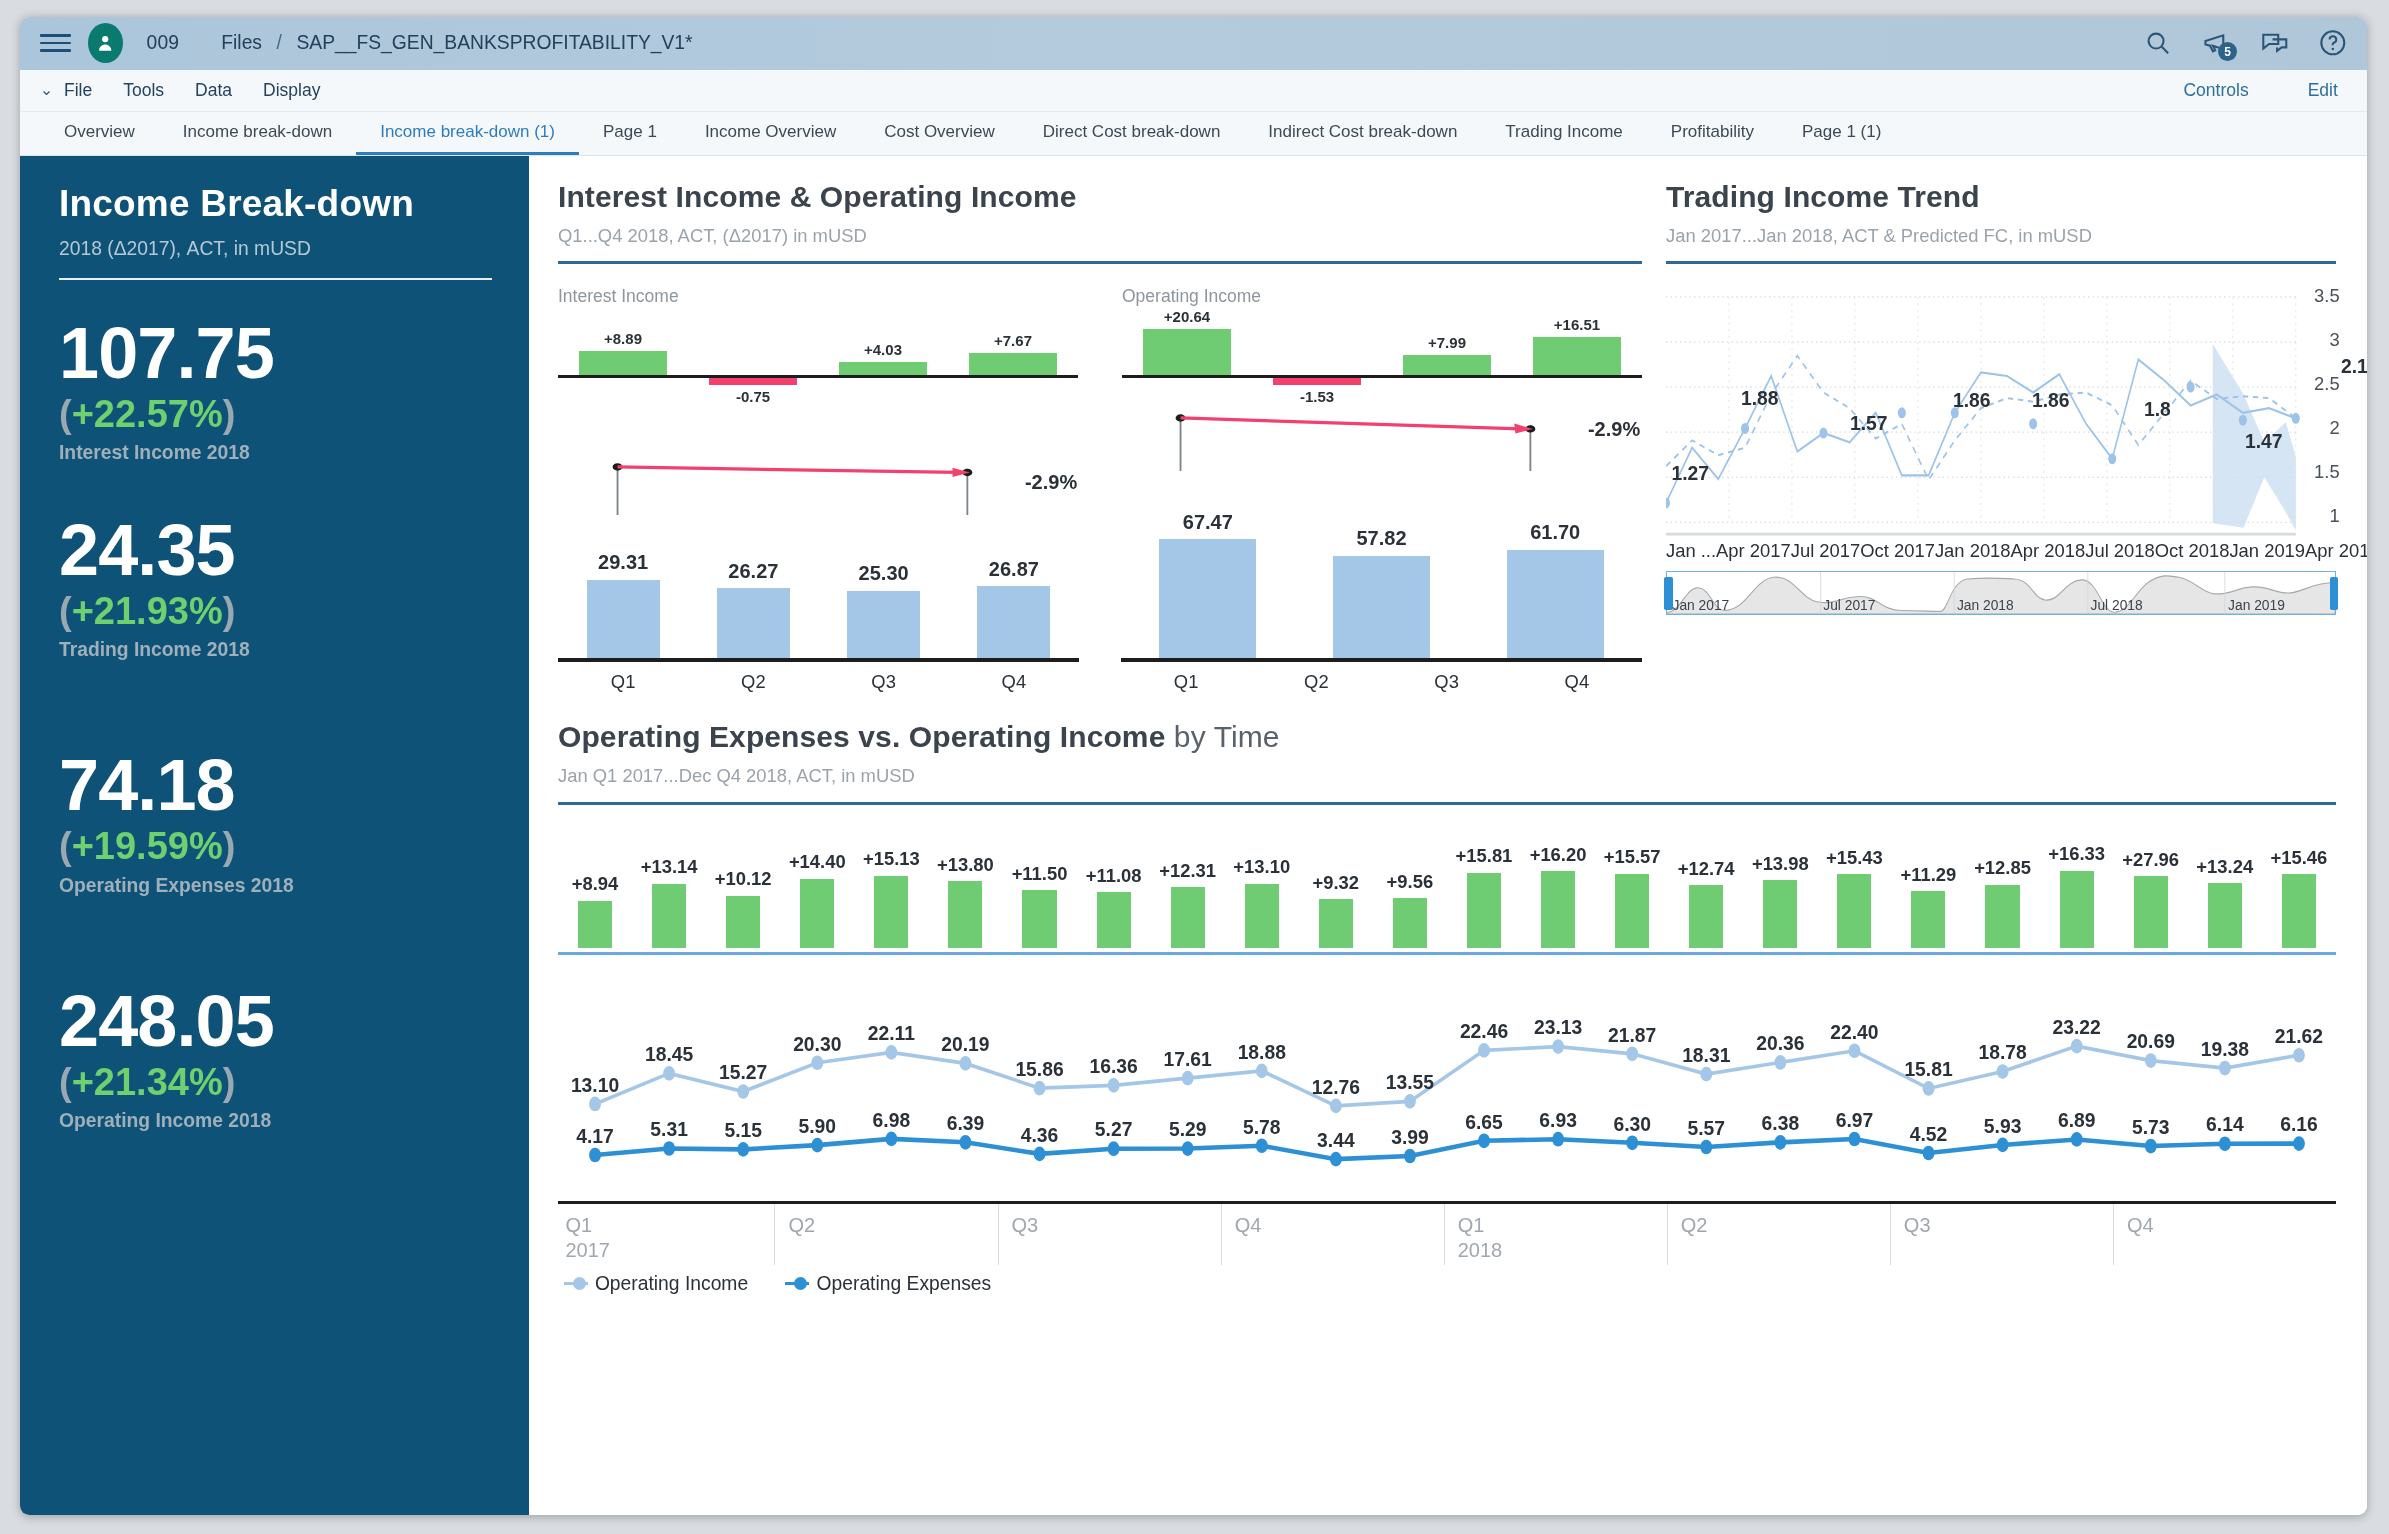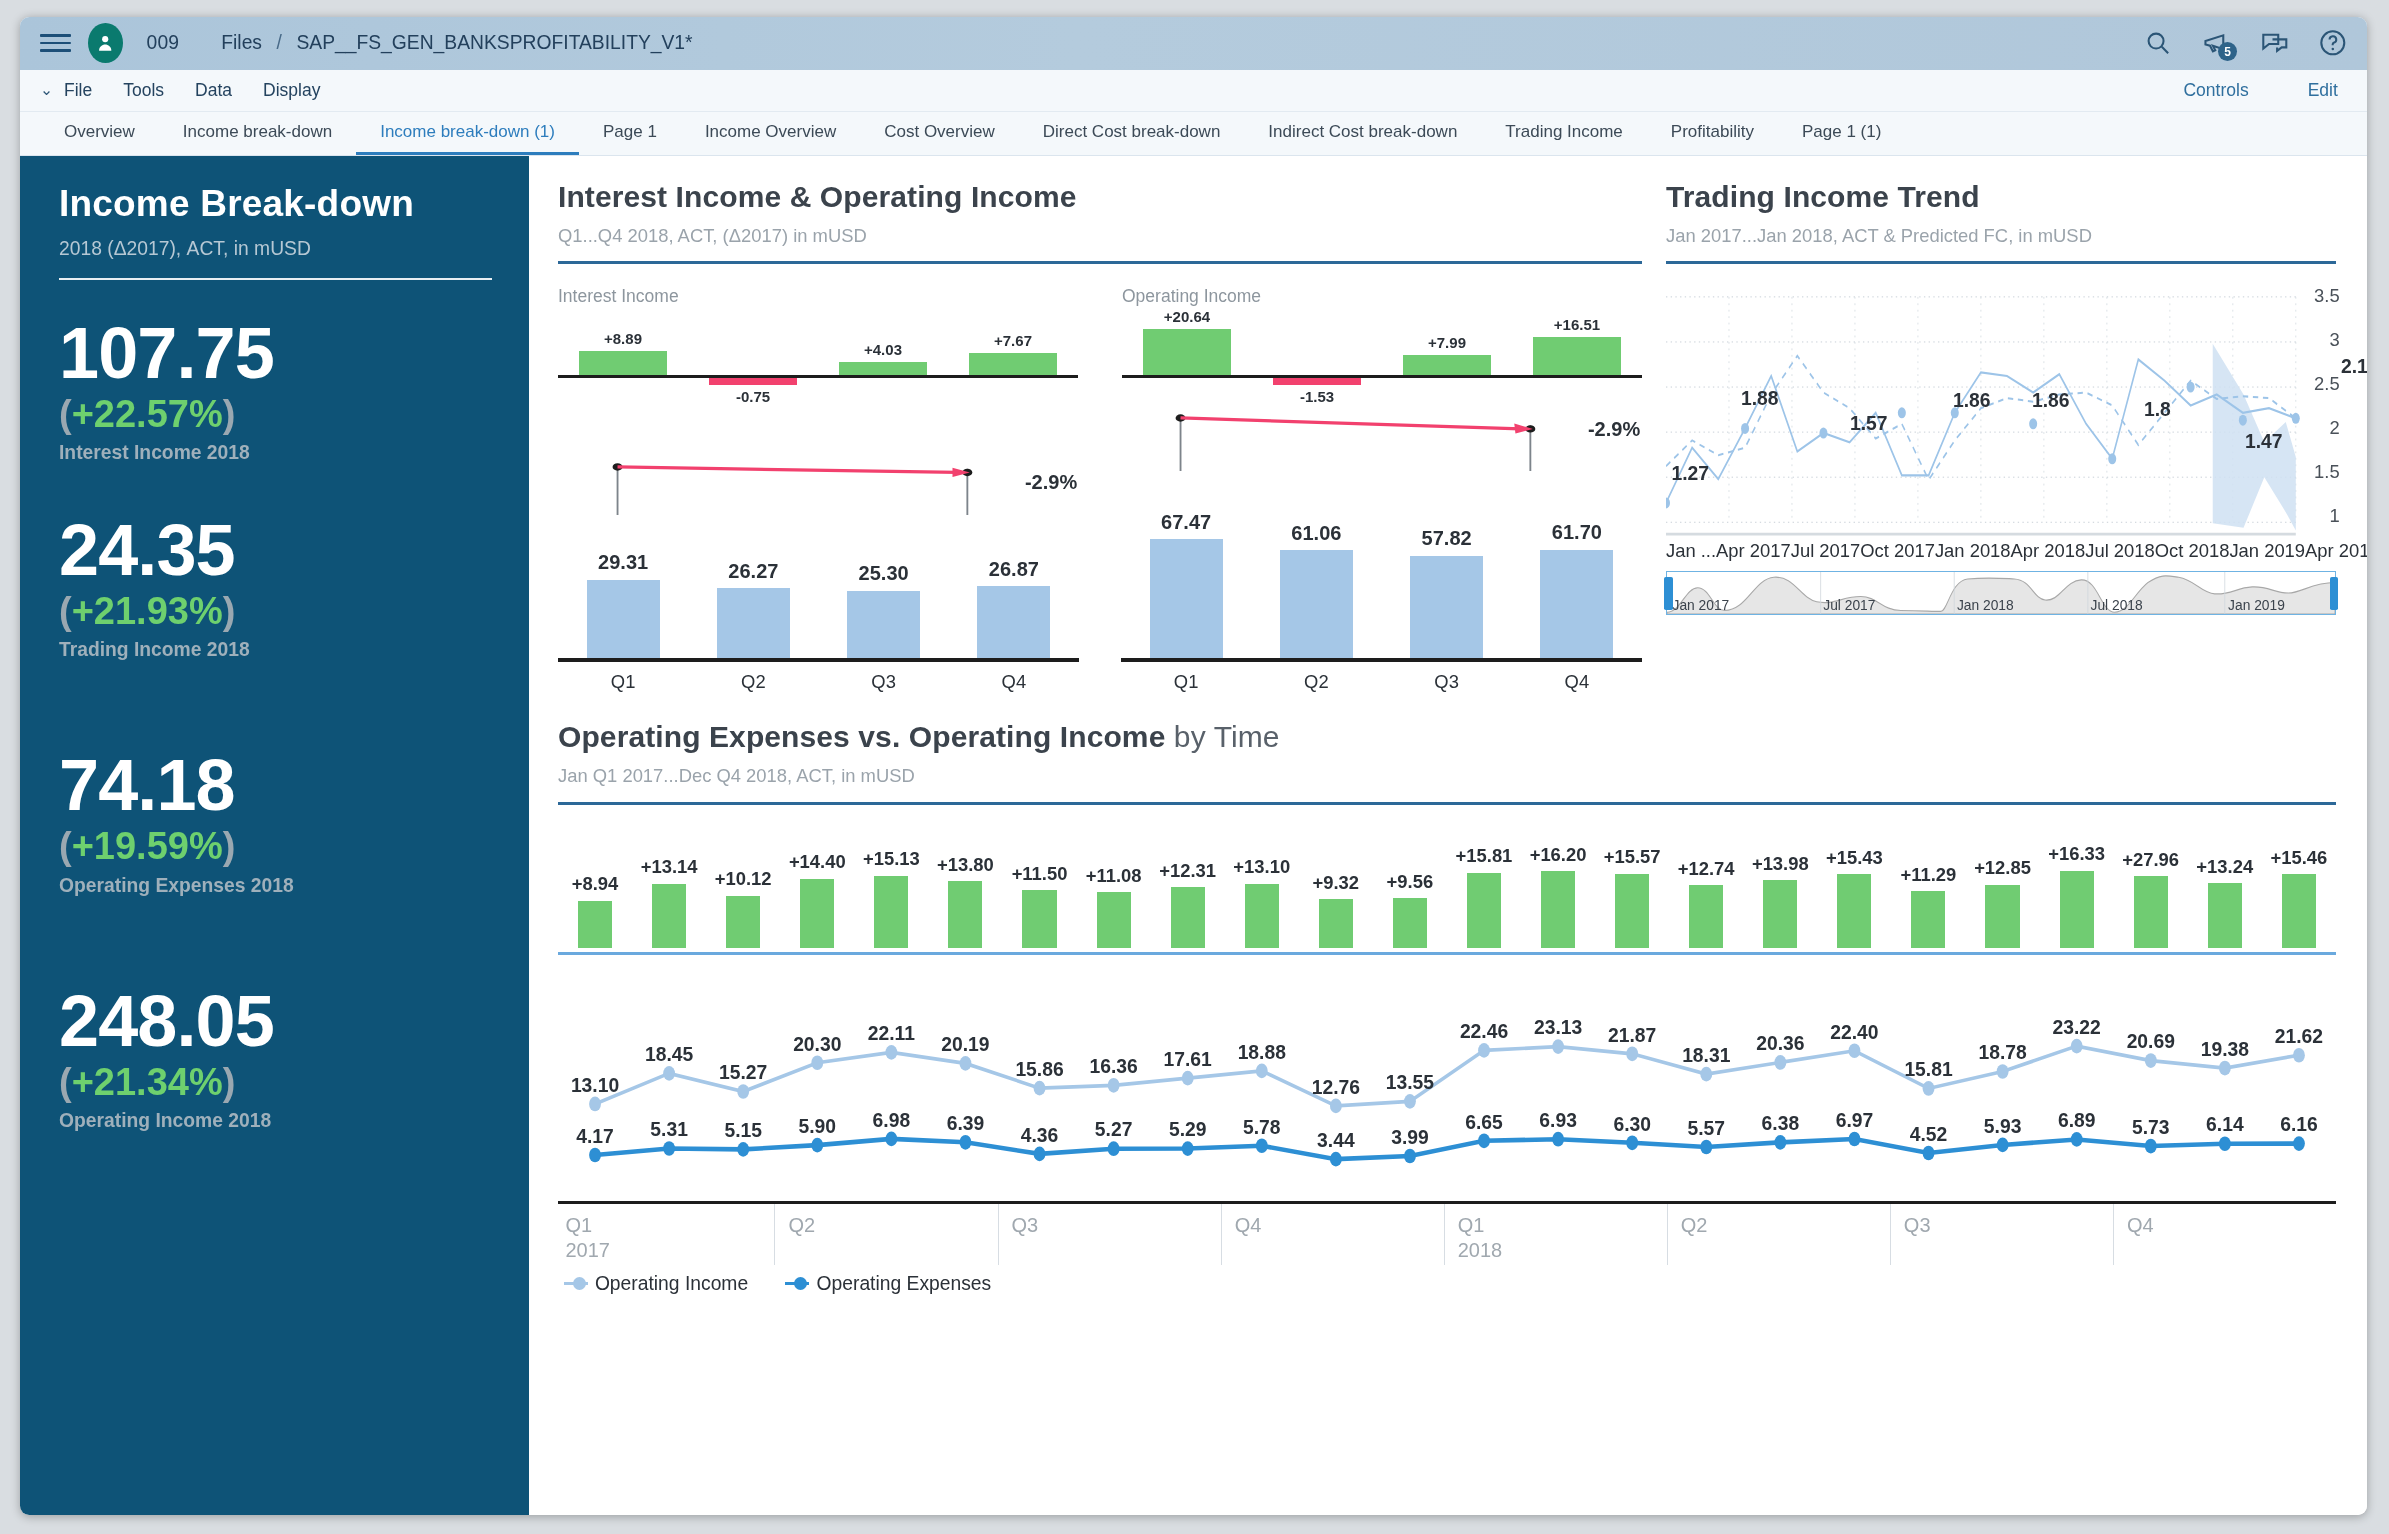--- a/index.html
+++ b/index.html
@@ -386,24 +386,20 @@
                   <line x1="48" y1="12" x2="322" y2="24" stroke="#f2416e" stroke-width="3.5"></line>
                   <polygon points="332,24 317,18 318,29" fill="#f2416e"></polygon>
                 </svg>
               </div>
               <div class="qdelta" style="right:1.8px;top:-31px">-2.9%</div>
               <div class="qchart">
                 <div class="qbars">
                   <div class="qcol">
                       <div class="qval" style="bottom:124px">67.47</div>
                       <div class="qbar" style="height:119px"></div>
-                    </div>
-                  <div class="qcol">
-                      <div class="qval" style="bottom:113px">61.06</div>
-                      <div class="qbar" style="height:108px"></div>
                     </div>
                   <div class="qcol">
                       <div class="qval" style="bottom:108px">57.82</div>
                       <div class="qbar" style="height:102px"></div>
                     </div>
                   <div class="qcol">
                       <div class="qval" style="bottom:114px">61.70</div>
                       <div class="qbar" style="height:108px"></div>
                     </div>
                 </div>

